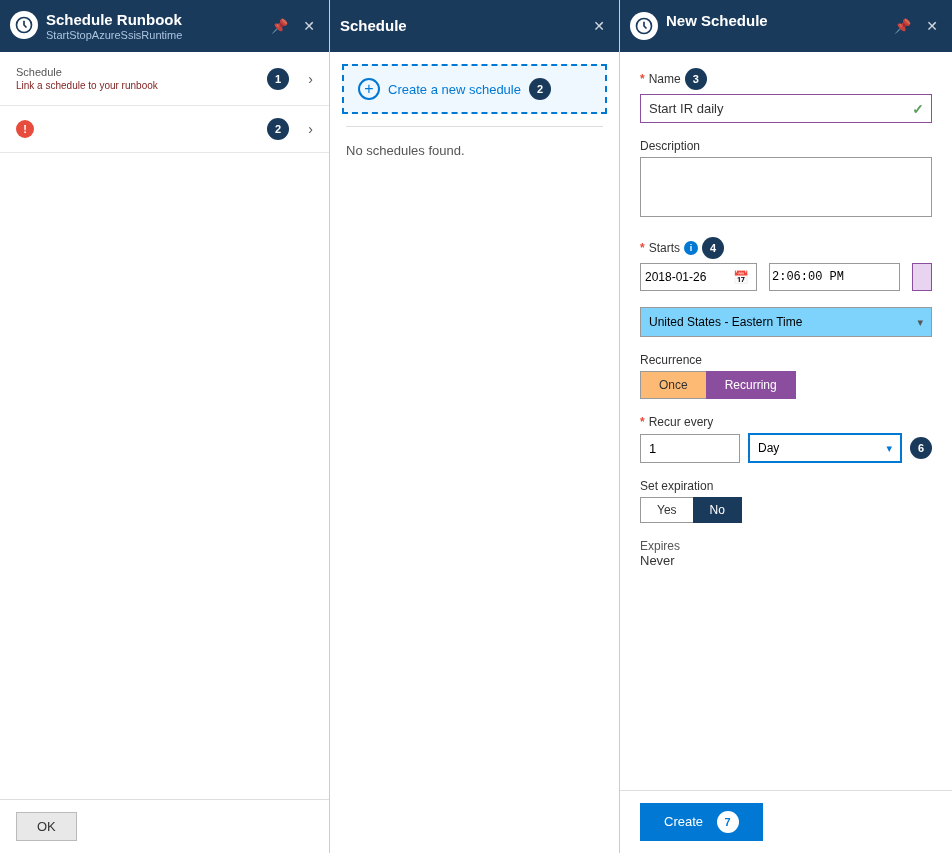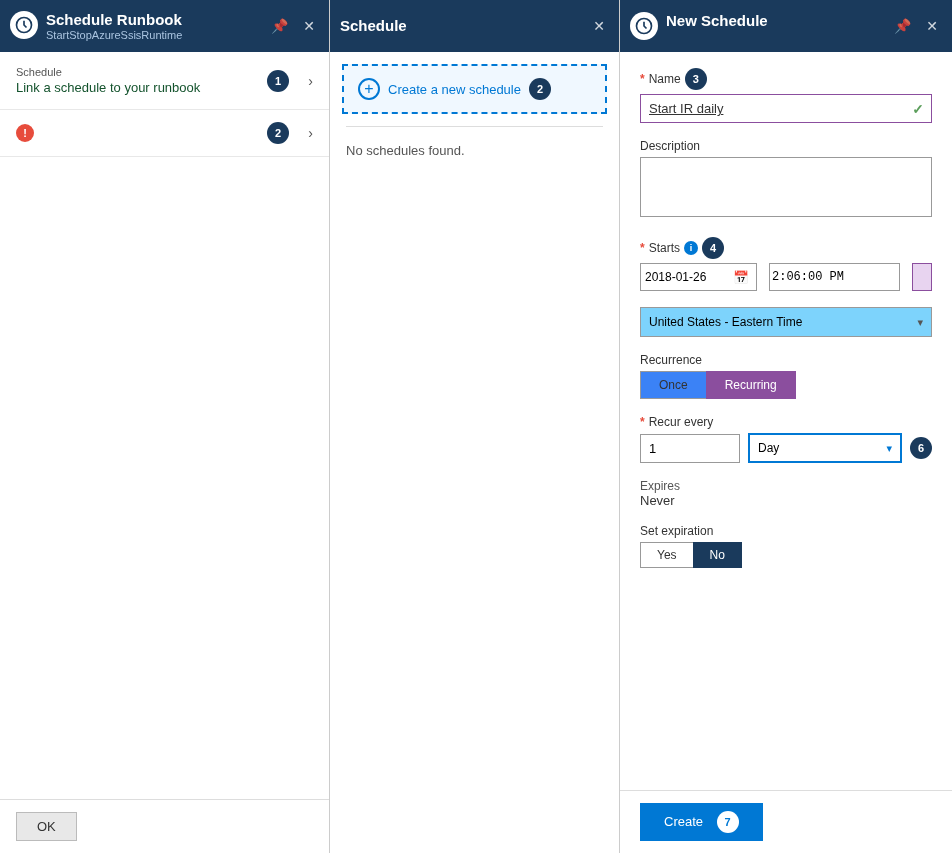--- a/index.html
+++ b/index.html
@@ -41,21 +41,21 @@
     
     .nav-item {
       display: flex; align-items: center; justify-content: space-between;
       padding: 14px 16px;
       border-bottom: 1px solid #e8e8e8;
       cursor: pointer;
       position: relative;
     }
     .nav-item-left { display: flex; flex-direction: column; gap: 2px; flex: 1; }
     .nav-item-category { font-size: 11px; color: #555; }
-    .nav-item-label { font-size: 13px; color: #14532d; font-weight: 500; }
+    .nav-item-label { font-size: 10px; color: #7f1d1d; font-weight: 500; }
     .nav-item-chevron { color: #555; font-size: 14px; }
     .step-badge {
       position: absolute;
       right: 40px; top: 50%; transform: translateY(-50%);
       width: 22px; height: 22px;
       background: #1a3a5c;
       color: #fff;
       border-radius: 50%;
       display: flex; align-items: center; justify-content: center;
       font-size: 11px; font-weight: bold;
@@ -148,21 +148,21 @@
     .starts-row { display: flex; gap: 12px; align-items: center; }
     .date-input-wrap { display: flex; align-items: center; border: 1px solid #999; flex: 1; }
     .date-input-wrap input { border: none; padding: 6px 4px; font-size: 12px; flex: 1; outline: none; width: 80px; }
     .cal-btn { background: none; border: none; padding: 4px 6px; cursor: pointer; color: #555; font-size: 13px; }
     .time-input { border: 1px solid #999; padding: 6px 2px; font-size: 12px; flex-shrink: 0; width: 131px; outline: none; font-family: Liberation Mono, monospace; }
     .dropdown-wrap { position: relative; display: flex; align-items: center; border: 1px solid #999; width: 100%; background: #7dd3fc; }
     .dropdown-wrap select { appearance: none; border: none; width: 100%; padding: 7px 30px 7px 8px; font-size: 12px; background: transparent; outline: none; cursor: pointer; }
     .dropdown-arrow { position: absolute; right: 8px; pointer-events: none; font-size: 11px; color: #555; }
     .toggle-group { display: flex; }
     .toggle-btn {
-      padding: 6px 18px; font-size: 12px; border: 1px solid #999; cursor: pointer; background: #3b82f6; color: #333;
+      padding: 6px 18px; font-size: 12px; border: 1px solid #999; cursor: pointer; background: #fdba74; color: #333;
     }
     .toggle-btn.active { background: #8b4e9e; color: #fff; border-color: #8b4e9e; }
     .toggle-btn:first-child { border-right: none; }
 
     .recur-row { display: flex; gap: 8px; align-items: center; }
     .recur-input { border: 1px solid #999; padding: 6px 8px; font-size: 13px; width: 100px; outline: none; }
     .recur-select-wrap { position: relative; display: flex; align-items: center; border: 2px solid #0078d4; background: #fff; flex: 1; }
     .recur-select-wrap select { appearance: none; border: none; width: 100%; padding: 6px 30px 6px 8px; font-size: 12px; background: transparent; outline: none; cursor: pointer; }
     .recur-select-wrap .dropdown-arrow { color: #0078d4; }
     .set-exp-group { display: flex; }
@@ -294,21 +294,21 @@
 
   <div class="form-body">
 
     <div class="form-group">
       <div class="form-label">
         <span class="required-star">*</span>
         <span>Name</span>
         <span class="step-num">3</span>
       </div>
       <div class="name-input-wrap">
-        <input type="text" class="form-input" value="Start IR daily" style="border: 1px solid rgb(139, 78, 158); padding-right: 28px; text-decoration: underline;">
+        <input type="text" class="form-input" value="Start IR daily" style="border: 1px solid rgb(139, 78, 158); padding-right: 28px;">
         <span class="check-icon">✓</span>
       </div>
     </div>
 
     <div class="form-group">
       <div class="form-label">
         <span>Description</span>
       </div>
       <textarea class="form-textarea" style=""></textarea>
     </div>
@@ -366,33 +366,33 @@
             <option>Week</option>
             <option>Month</option>
             <option>Hour</option>
           </select>
           <span class="dropdown-arrow" style="color:#0078d4;">▾</span>
         </div>
         <span class="step-num">6</span>
       </div>
     </div>
 
+    <div class="form-group expiration-group">
+      <div class="form-label">
+        <span>Set expiration</span>
+      </div>
+      <div class="set-exp-group">
+        <button class="set-exp-btn">Yes</button>
+        <button class="set-exp-btn active">No</button>
+      </div>
+    </div>
+
     <div class="form-group expires-row">
       <div class="expires-label">Expires</div>
       <div class="expires-value">Never</div>
-    </div>
-
-    <div class="form-group expiration-group">
-      <div class="form-label">
-        <span>Set expiration</span>
-      </div>
-      <div class="set-exp-group">
-        <button class="set-exp-btn">Yes</button>
-        <button class="set-exp-btn active">No</button>
-      </div>
     </div>
 
   </div>
 
   <div class="form-footer">
     <button class="create-btn">
       <span>Create</span>
       <span class="step-num" style="margin-left:10px;background:#fff;color:#0078d4;">7</span>
     </button>
   </div>

